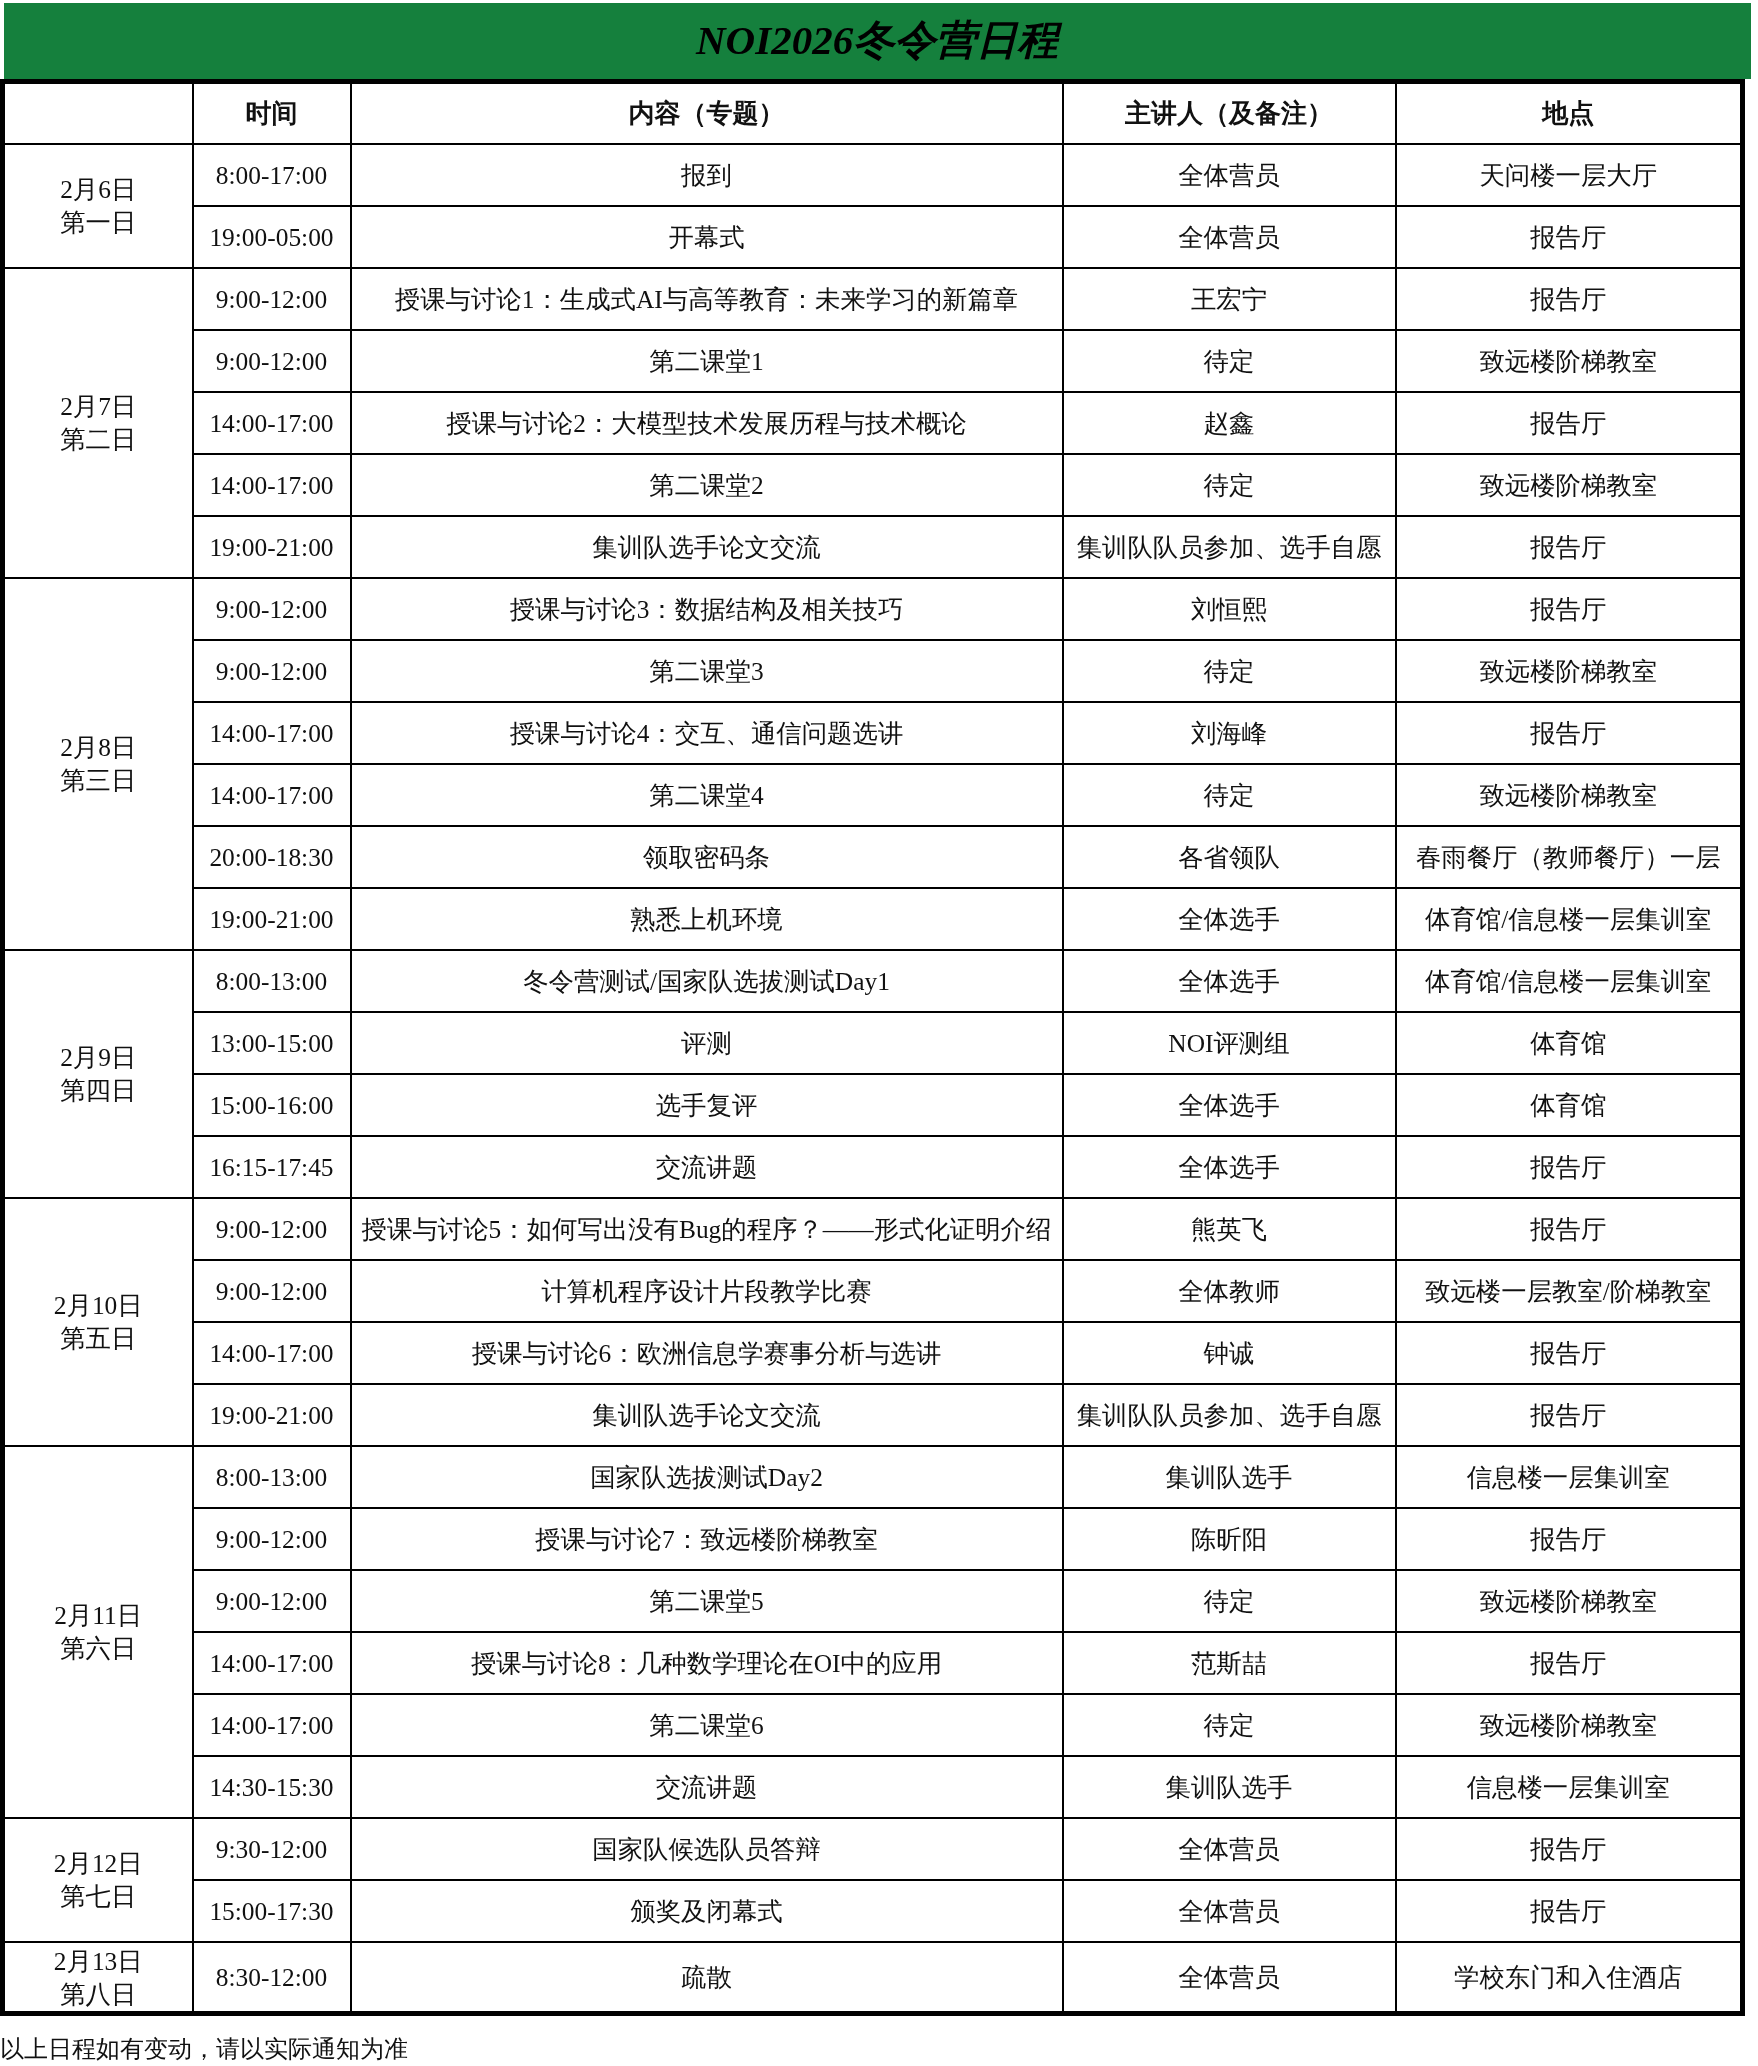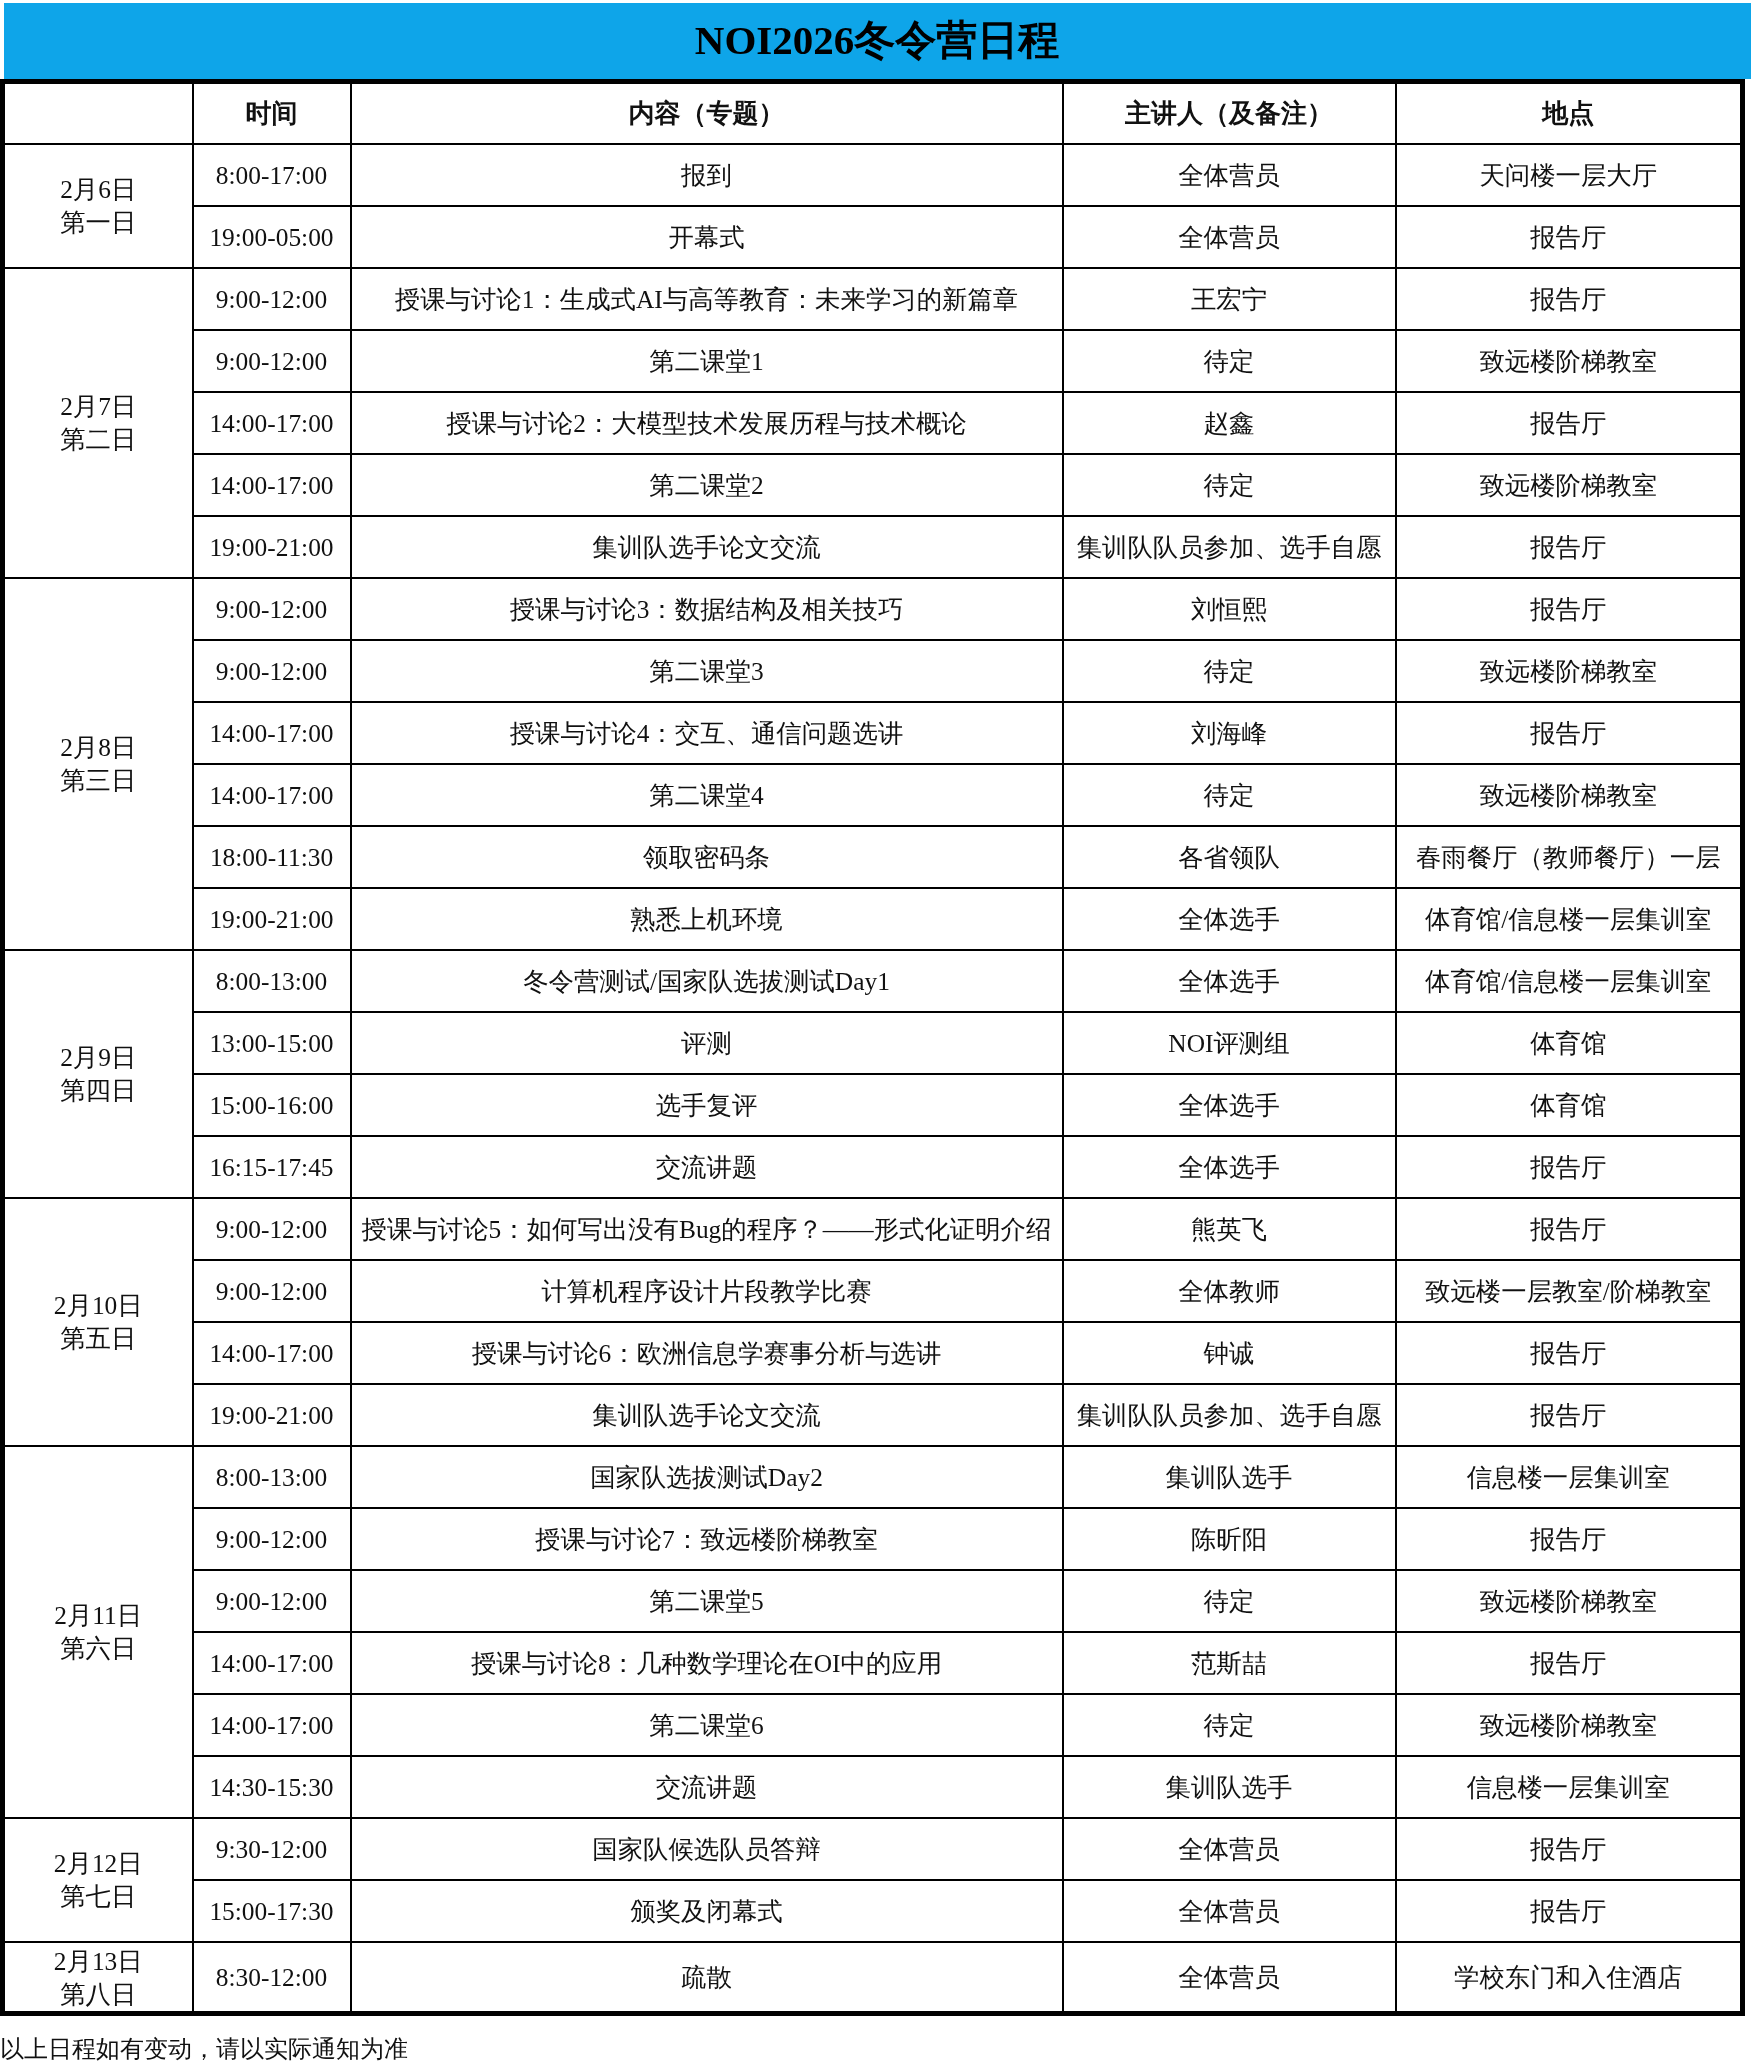--- a/index.html
+++ b/index.html
@@ -1,19 +1,19 @@
 <!DOCTYPE html>
 <html style="font-size:11.6px"><head>
 <meta charset="utf-8">
 <style>
   html, body { margin: 0; padding: 0; background: #ffffff; }
   body { width: 1759px; height: 2066px; position: relative; overflow: hidden;
          font-family: "Liberation Serif", "DejaVu Serif", serif; color: #111; }
   .title-band { position: absolute; left: 3.6px; top: 2.9px; width: 1747px; height: 76px;
-                background: #0ea5e9; display: flex; align-items: center; justify-content: center; }
+                background: #15803d; display: flex; align-items: center; justify-content: center; font-style: italic; }
   .title-band h1 { margin: 0; font-size: 41px; font-weight: bold; letter-spacing: 0px; color: #000; }
   .sched { position: absolute; left: 0; top: 79px; width: 1424px; border-collapse: collapse;
            table-layout: fixed; border: 5.8px solid #000; }
   .sched td, .sched th { border: 2.9px solid #000; text-align: center; vertical-align: middle;
                          padding: 0; font-size: 25.4px; line-height: 34px; white-space: nowrap; overflow: hidden; }
   .sched th { font-weight: bold; height: 59px; font-size: 26px; }
   .sched td { height: 60px; }
   .sched td.date { line-height: 33px; }
   .sched tr.last td { height: 58px; }
   .sched td.date.clip { vertical-align: top; padding-top: 1.5px; margin-top: 12px; }
@@ -119,21 +119,21 @@
         <td>刘海峰</td>
         <td>报告厅</td>
       </tr>
       <tr>
         <td>14:00-17:00</td>
         <td>第二课堂4</td>
         <td>待定</td>
         <td>致远楼阶梯教室</td>
       </tr>
       <tr>
-        <td>18:00-11:30</td>
+        <td>20:00-18:30</td>
         <td>领取密码条</td>
         <td>各省领队</td>
         <td>春雨餐厅（教师餐厅）一层</td>
       </tr>
       <tr>
         <td>19:00-21:00</td>
         <td>熟悉上机环境</td>
         <td>全体选手</td>
         <td>体育馆/信息楼一层集训室</td>
       </tr>

